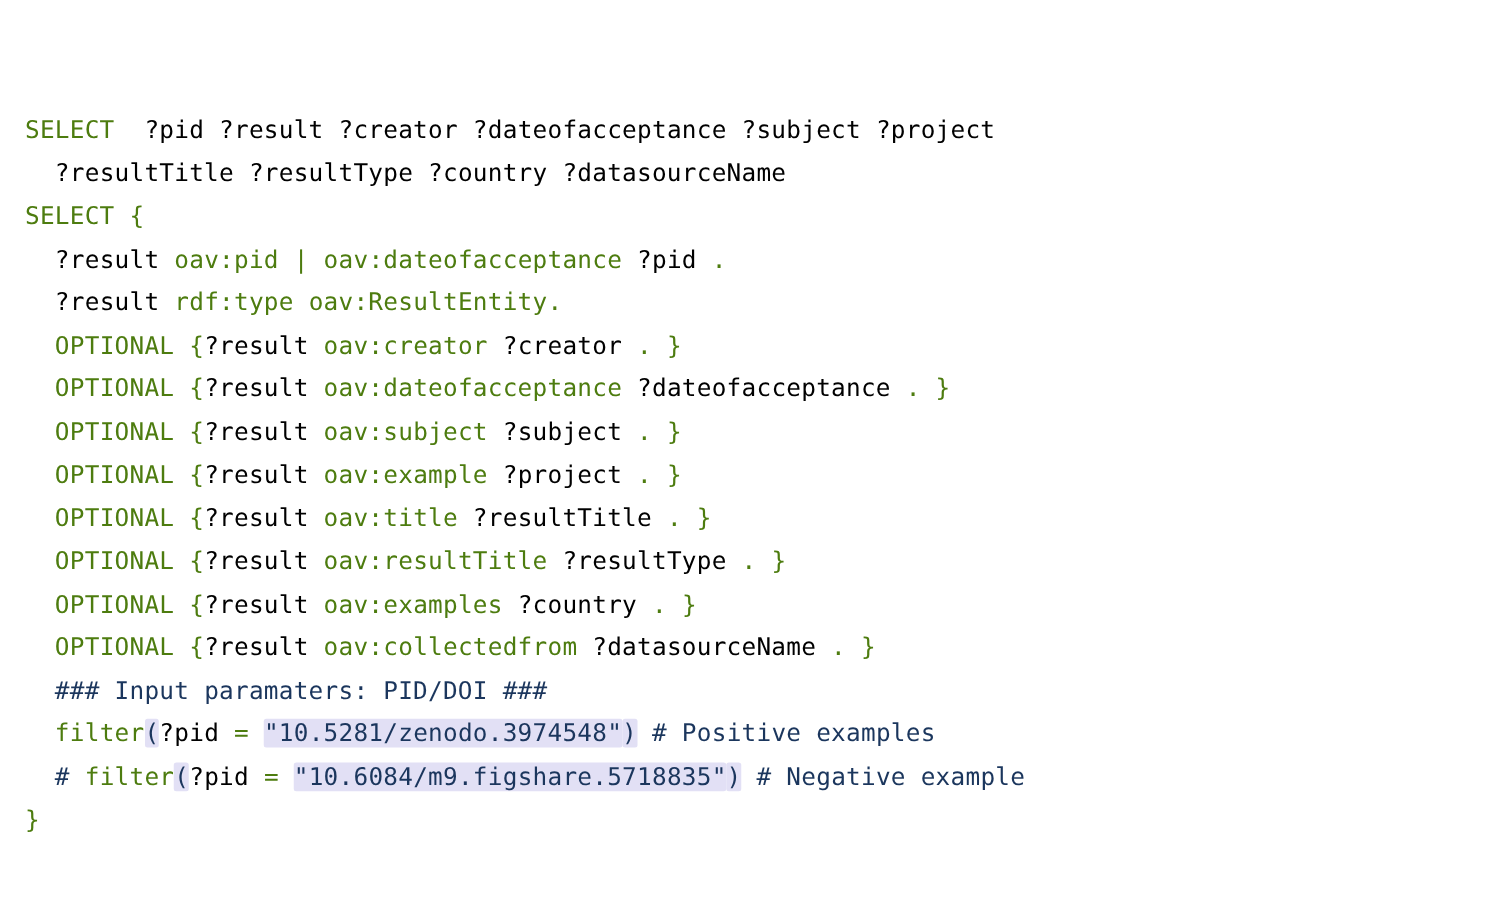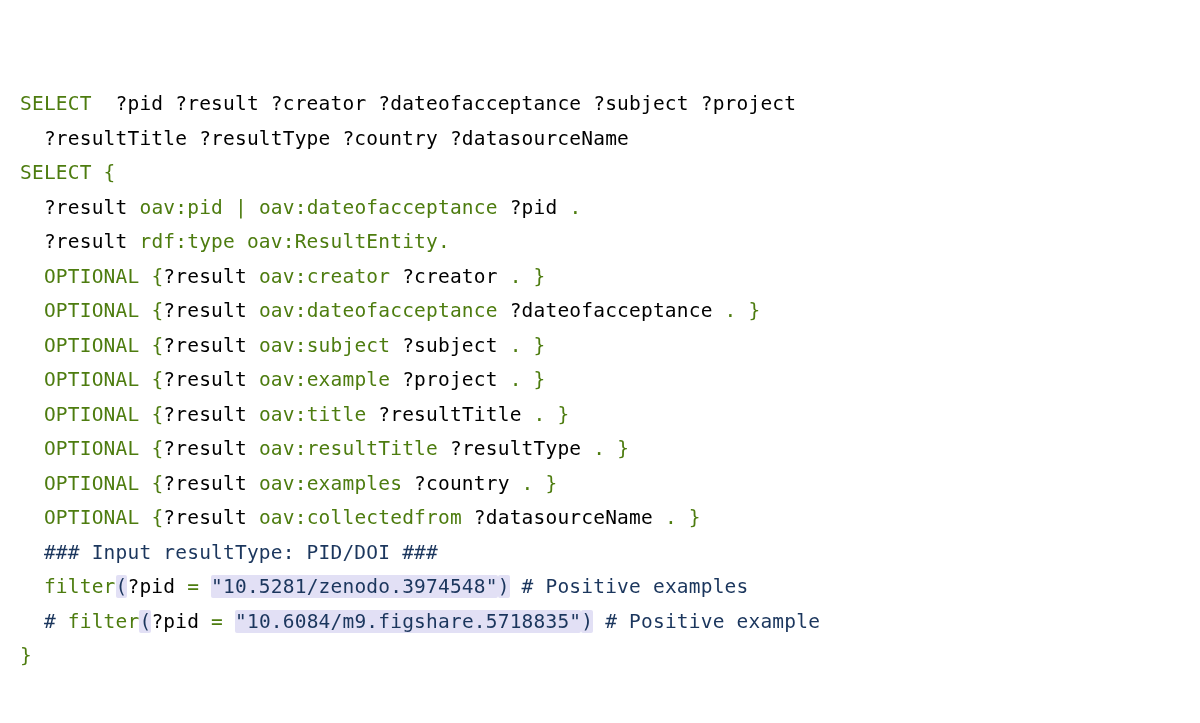--- a/index.html
+++ b/index.html
@@ -28,17 +28,17 @@
   <span class="var">?result</span> <span class="kw">oav:pid</span> <span class="kw">|</span> <span class="kw">oav:dateofacceptance</span> <span class="var">?pid</span> <span class="kw">.</span>
   <span class="var">?result</span> <span class="kw">rdf:type</span> <span class="kw">oav:ResultEntity</span><span class="kw">.</span>
   <span class="kw">OPTIONAL</span> <span class="kw">{</span><span class="var">?result</span> <span class="kw">oav:creator</span> <span class="var">?creator</span> <span class="kw">.</span> <span class="kw">}</span>
   <span class="kw">OPTIONAL</span> <span class="kw">{</span><span class="var">?result</span> <span class="kw">oav:dateofacceptance</span> <span class="var">?dateofacceptance</span> <span class="kw">.</span> <span class="kw">}</span>
   <span class="kw">OPTIONAL</span> <span class="kw">{</span><span class="var">?result</span> <span class="kw">oav:subject</span> <span class="var">?subject</span> <span class="kw">.</span> <span class="kw">}</span>
   <span class="kw">OPTIONAL</span> <span class="kw">{</span><span class="var">?result</span> <span class="kw">oav:example</span> <span class="var">?project</span> <span class="kw">.</span> <span class="kw">}</span>
   <span class="kw">OPTIONAL</span> <span class="kw">{</span><span class="var">?result</span> <span class="kw">oav:title</span> <span class="var">?resultTitle</span> <span class="kw">.</span> <span class="kw">}</span>
   <span class="kw">OPTIONAL</span> <span class="kw">{</span><span class="var">?result</span> <span class="kw">oav:resultTitle</span> <span class="var">?resultType</span> <span class="kw">.</span> <span class="kw">}</span>
   <span class="kw">OPTIONAL</span> <span class="kw">{</span><span class="var">?result</span> <span class="kw">oav:examples</span> <span class="var">?country</span> <span class="kw">.</span> <span class="kw">}</span>
   <span class="kw">OPTIONAL</span> <span class="kw">{</span><span class="var">?result</span> <span class="kw">oav:collectedfrom</span> <span class="var">?datasourceName</span> <span class="kw">.</span> <span class="kw">}</span>
-  <span class="cmt">###</span> <span class="cmt">Input resultType: PID/DOI</span> <span class="cmt">###</span>
+  <span class="cmt">###</span> <span class="cmt">Input paramaters: PID/DOI</span> <span class="cmt">###</span>
   <span class="kw">filter</span><span class="paren">(</span><span class="var">?pid</span> <span class="kw">=</span> <span class="str">"10.5281/zenodo.3974548"</span><span class="paren">)</span> <span class="cmt">#</span> <span class="cmt">Positive examples</span>
-  <span class="cmt">#</span> <span class="kw">filter</span><span class="paren">(</span><span class="var">?pid</span> <span class="kw">=</span> <span class="str">"10.6084/m9.figshare.5718835"</span><span class="paren">)</span> <span class="cmt">#</span> <span class="cmt">Positive example</span>
+  <span class="cmt">#</span> <span class="kw">filter</span><span class="paren">(</span><span class="var">?pid</span> <span class="kw">=</span> <span class="str">"10.6084/m9.figshare.5718835"</span><span class="paren">)</span> <span class="cmt">#</span> <span class="cmt">Negative example</span>
 <span class="kw">}</span></div>
 
 
 </body></html>

